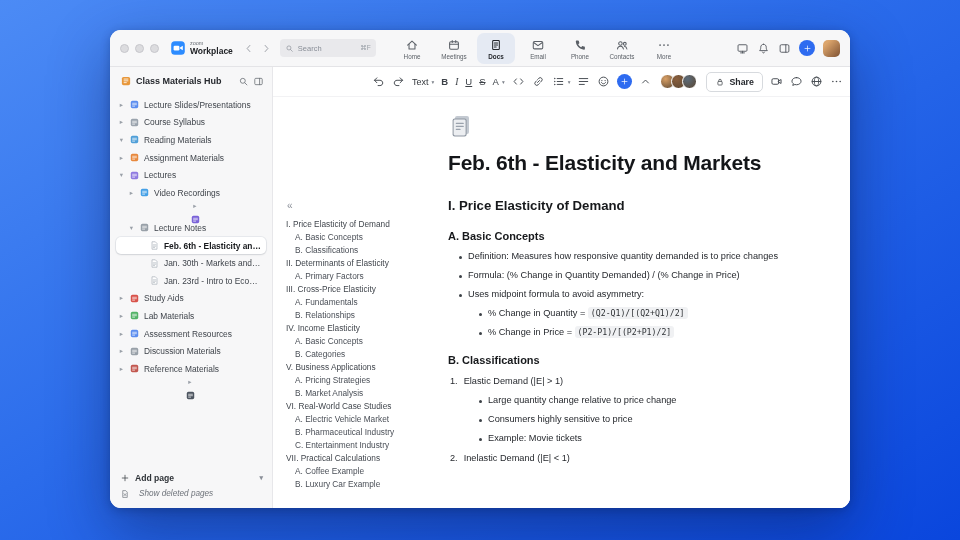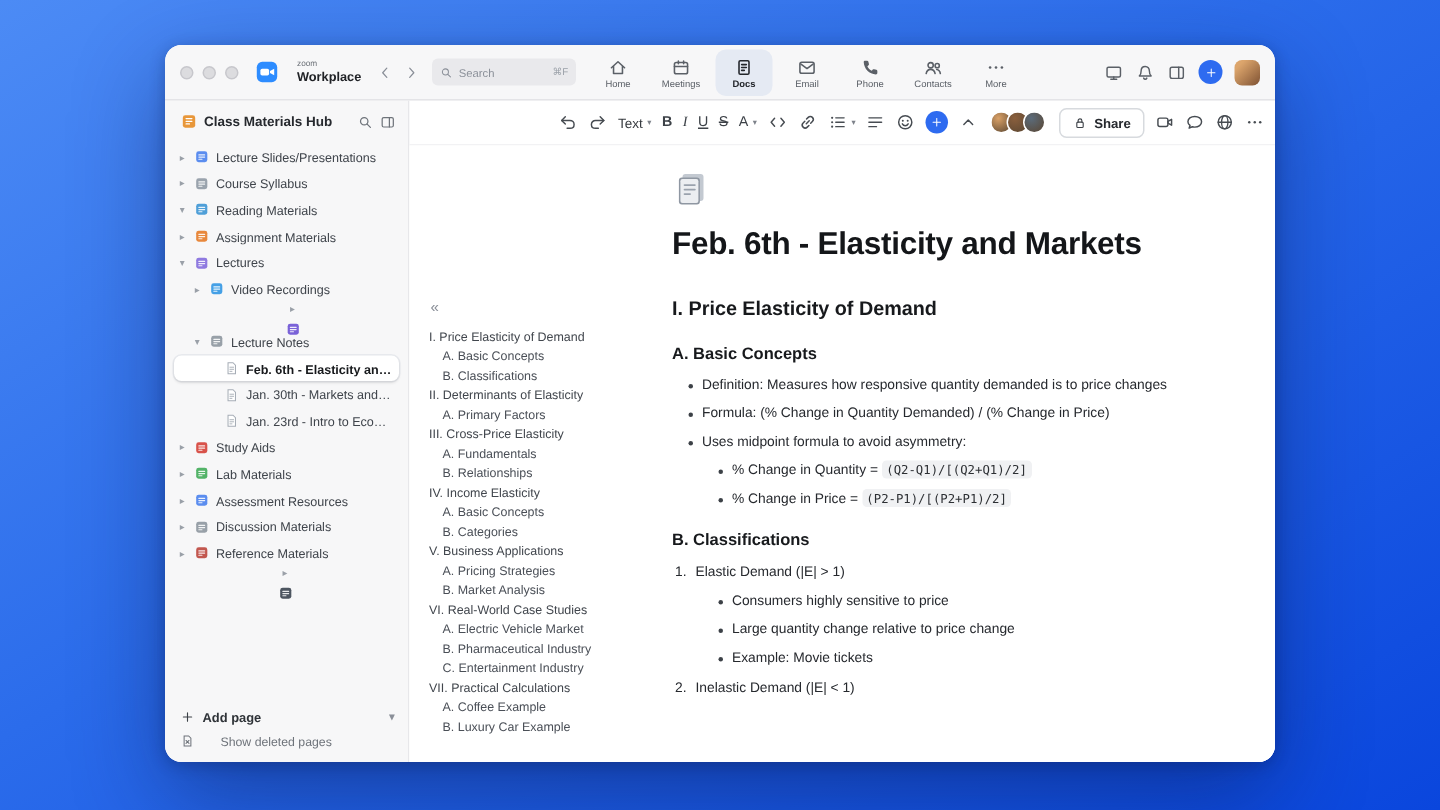--- a/index.html
+++ b/index.html
@@ -13,21 +13,21 @@
     position:absolute; left:110px; top:30px; width:740px; height:478px;
     background:#fff; border-radius:11px; overflow:hidden;
     display:flex; flex-direction:column;
     box-shadow:0 22px 60px rgba(8,25,80,.45), 0 2px 10px rgba(8,25,80,.3);
   }
   
   .topbar{ height:37px; flex:none; background:#f7f7f8; border-bottom:1px solid #e4e4e7;
     display:flex; align-items:center; padding:0 10px; position:relative; }
   .traffic{ display:flex; gap:6px; }
   .dot{ width:9px; height:9px; border-radius:50%; background:#dcdcdf; border:1px solid #c7c7cc; }
-  .brand{ margin-left:11px; display:flex; align-items:center; gap:12px; }
+  .brand{ margin-left:11px; display:flex; align-items:center; gap:4px; }
   .brand-text{ display:flex; flex-direction:column; line-height:1; }
   .brand-small{ font-size:5.5px; color:#6a6f76; }
   .brand-big{ font-size:8.5px; font-weight:700; color:#202226; margin-top:1px; }
   .nav-chevs{ margin-left:10px; display:flex; gap:7px; align-items:center; }
   .nav-chevs span{ display:flex; }
   .searchbox{ margin-left:8px; width:96px; height:18px; background:#e9e9ec; border-radius:4px;
     display:flex; align-items:center; gap:4px; padding:0 5px; }
   .search-text{ font-size:7.5px; color:#8a8f98; flex:1; }
   .kbd{ font-size:6.5px; color:#9aa0a8; }
   .tabs{ position:absolute; left:283px; top:3px; display:flex; gap:4px; }
@@ -51,21 +51,21 @@
   .tree{ flex:1; padding:3px 6px 0 6px; overflow:hidden; }
   .trow{ height:17.6px; display:flex; align-items:center; gap:4px; border-radius:5px; padding-right:4px; }
   .trow .chev{ width:7px; flex:none; font-size:6.5px; color:#9aa0a8; text-align:center; }
   .trow .ticon{ width:11px; height:11px; flex:none; display:flex; }
   .trow .tlabel{ font-size:8.4px; color:#3f444b; white-space:nowrap; overflow:hidden; text-overflow:ellipsis; }
   .trow.selected{ background:#fff; box-shadow:0 1px 2px rgba(0,0,0,.10), 0 0 0 1px #e8eaee; }
   .trow.selected .tlabel{ color:#17191c; font-weight:700; }
   .sb-bottom{ flex:none; padding:5px 9px 9px 10px; display:flex; flex-direction:column; gap:6px; }
   .addpage{ display:flex; align-items:center; gap:5px; font-size:8.6px; color:#2f3338; font-weight:600; }
   .addpage .caret{ margin-left:auto; color:#8a8f98; font-size:7px; }
-  .showdel{ display:flex; align-items:flex-end; gap:17px; font-size:8.2px; color:#6e737a; }
+  .showdel{ display:flex; align-items:flex-start; gap:9px; font-size:8.2px; color:#6e737a;font-style:italic; }
   
   .main{ flex:1; background:#fff; display:flex; flex-direction:column; min-width:0; }
   .toolbar{ height:30px; flex:none; display:flex; align-items:center; gap:7px;
     padding-left:99px; padding-right:8px; border-bottom:1px solid #f2f2f4; }
   .tb{ display:flex; align-items:center; gap:2px; }
   .glyph{ font-size:9.5px; color:#3c4147; }
   .glyph.bold{ font-weight:800; }
   .glyph.italic{ font-style:italic; font-family:"Liberation Serif", serif; }
   .glyph.underline{ text-decoration:underline; }
   .glyph.strikethrough{ text-decoration:line-through; }
@@ -670,22 +670,22 @@
               <div class="doc-li lvl0"><span>Definition: Measures how responsive quantity demanded is to price changes</span></div>
               <div class="doc-li lvl0"><span>Formula: (% Change in Quantity Demanded) / (% Change in Price)</span></div>
               <div class="doc-li lvl0"><span>Uses midpoint formula to avoid asymmetry:</span></div>
               <div class="doc-li lvl1"><span>% Change in Quantity = </span><span class="chip">(Q2-Q1)/[(Q2+Q1)/2]</span></div>
               <div class="doc-li lvl1"><span>% Change in Price = </span><span class="chip">(P2-P1)/[(P2+P1)/2]</span></div>
               <div class="doc-h3">B. Classifications</div>
               <div class="doc-oli">
                 <span class="num">1.</span>
                 <span>Elastic Demand (|E| &gt; 1)</span>
               </div>
+              <div class="doc-li lvl1"><span>Large quantity change relative to price change</span></div>
               <div class="doc-li lvl1"><span>Consumers highly sensitive to price</span></div>
-              <div class="doc-li lvl1"><span>Large quantity change relative to price change</span></div>
               <div class="doc-li lvl1"><span>Example: Movie tickets</span></div>
               <div class="doc-oli">
                 <span class="num">2.</span>
                 <span>Inelastic Demand (|E| &lt; 1)</span>
               </div>
             </div>
         </div>
       </div>
     </main>
 

